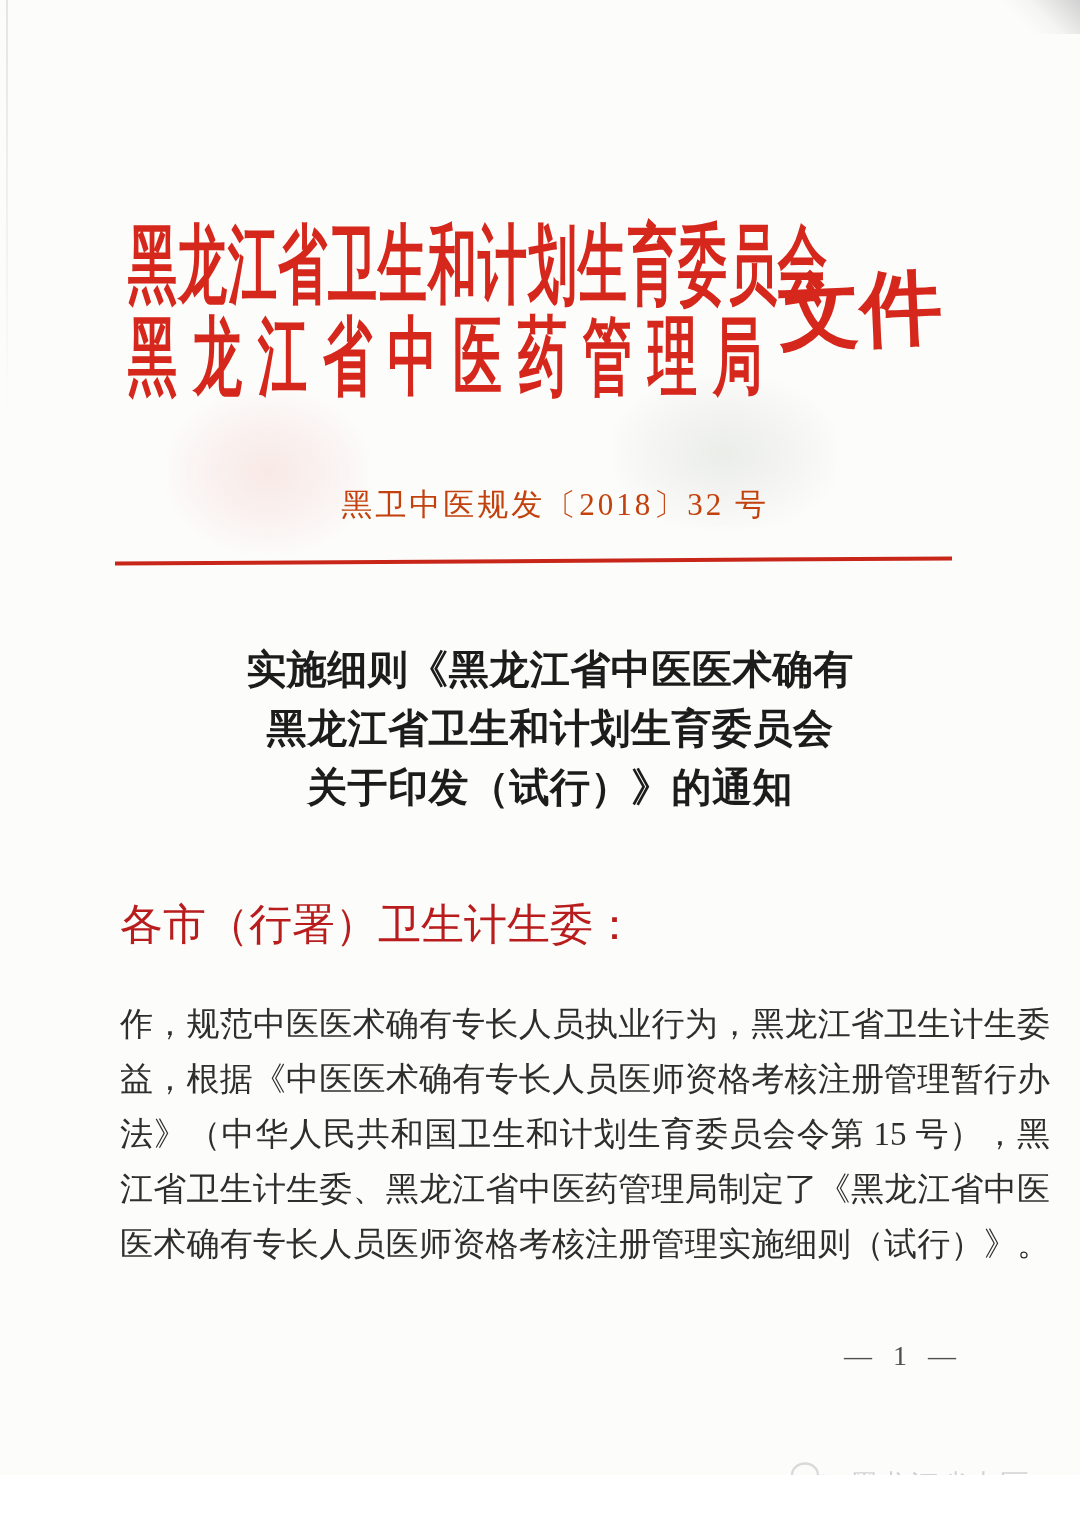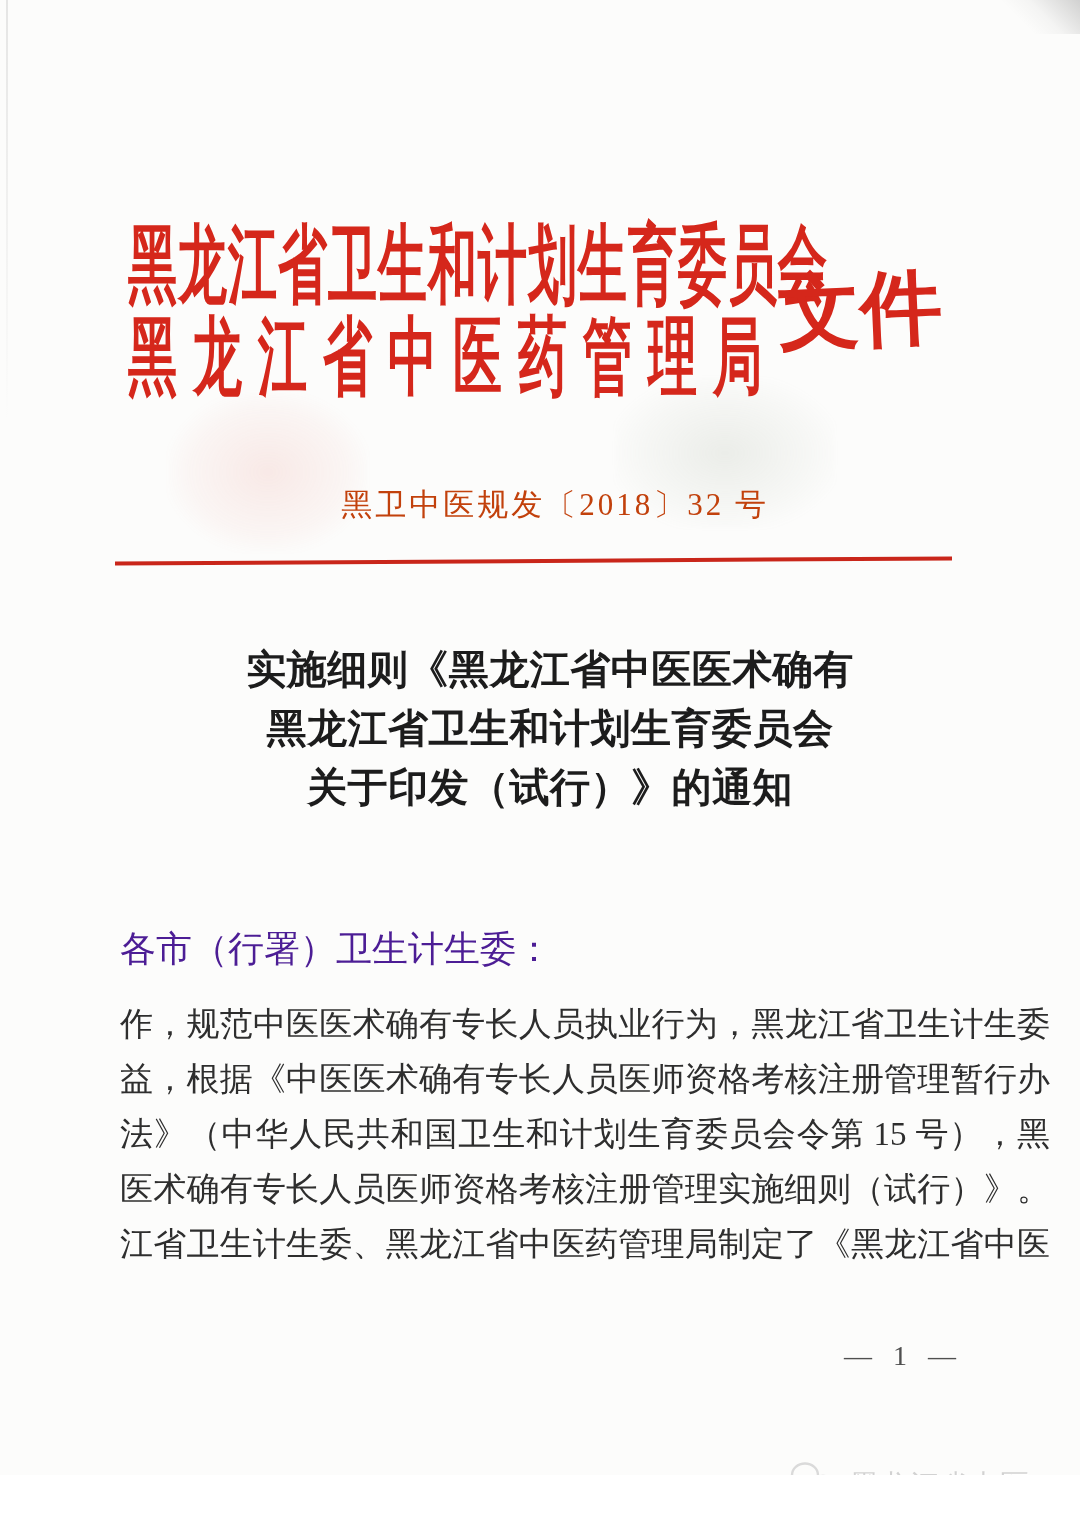--- a/index.html
+++ b/index.html
@@ -68,22 +68,22 @@
   }
 
   .doc-title {
     position: absolute; left: 130px; width: 840px; top: 640px;
     text-align: center; font-size: 40px; font-weight: 700;
     line-height: 59px; color: #1c1c1c; letter-spacing: 0.5px;
   }
   .doc-title .t-line { white-space: nowrap; }
 
   .salutation {
-    position: absolute; left: 120px; top: 925px;
-    font-size: 36px; color: #4c1d95; white-space: nowrap;
+    position: absolute; left: 120px; top: 896px;
+    font-size: 43px; color: #b91c1c; white-space: nowrap;
   }
 
   .body-paragraph {
     position: absolute; left: 120px; top: 997px; width: 930px;
     font-size: 33px; line-height: 55px; color: #2e2e2e;
   }
   .body-paragraph .p-line {
     text-align: justify;
     text-align-last: justify;
     height: 55px; overflow: hidden;
@@ -131,22 +131,22 @@
     <div class="t-line">黑龙江省卫生和计划生育委员会</div>
     <div class="t-line">关于印发（试行）》的通知</div>
   </div>
 
   <div class="salutation">各市（行署）卫生计生委：</div>
 
   <div class="body-paragraph">
     <div class="p-line">作，规范中医医术确有专长人员执业行为，黑龙江省卫生计生委</div>
     <div class="p-line">益，根据《中医医术确有专长人员医师资格考核注册管理暂行办</div>
     <div class="p-line">法》（中华人民共和国卫生和计划生育委员会令第 15 号），黑龙</div>
+    <div class="p-line">江省卫生计生委、黑龙江省中医药管理局制定了《黑龙江省中医</div>
     <div class="p-line">医术确有专长人员医师资格考核注册管理实施细则（试行）》。</div>
-    <div class="p-line">江省卫生计生委、黑龙江省中医药管理局制定了《黑龙江省中医</div>
   </div>
 
   <div class="page-number">— 1 —</div>
 
   <div class="watermark">
     <svg class="wm-icon" viewBox="0 0 58 52" xmlns="http://www.w3.org/2000/svg">
       <ellipse cx="17" cy="15" rx="13" ry="11.5" fill="none" stroke="#dadada" stroke-width="2.4"></ellipse>
       <path d="M8 23 L5 30 L13 25 Z" fill="none" stroke="#dadada" stroke-width="2" stroke-linejoin="round"></path>
       <ellipse cx="35" cy="30" rx="16.5" ry="14" fill="#f4f4f3" stroke="#d4d4d4" stroke-width="2.4"></ellipse>
       <path d="M24 41 L20 48 L29 43.5 Z" fill="#f4f4f3" stroke="#d4d4d4" stroke-width="2" stroke-linejoin="round"></path>

